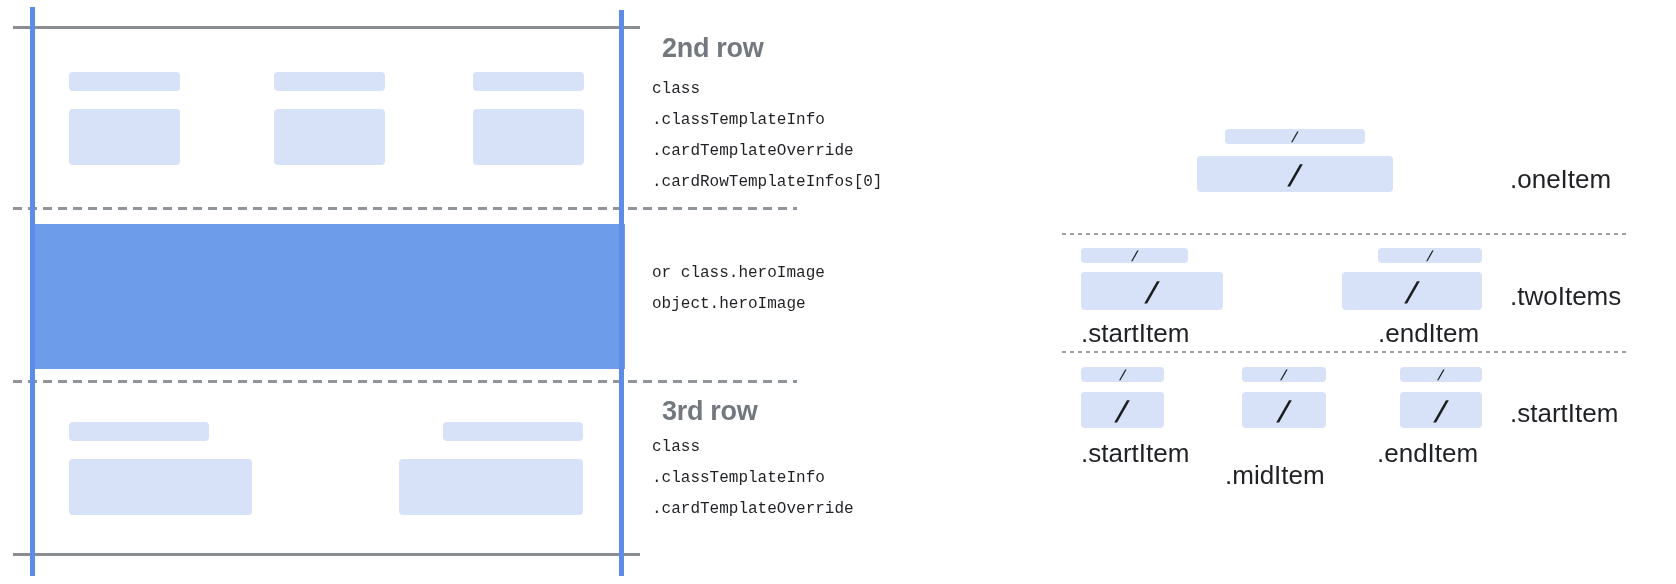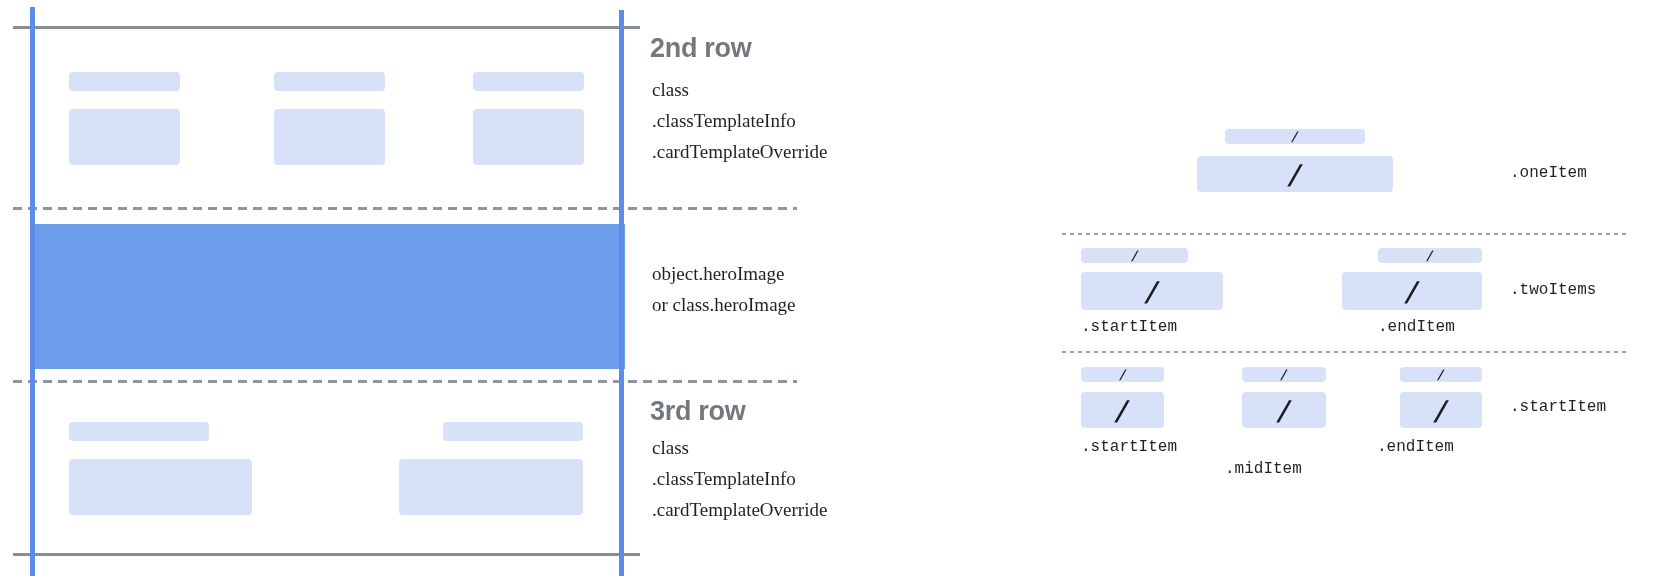--- a/index.html
+++ b/index.html
@@ -12,23 +12,23 @@
   .hline { background:var(--line-gray,#8a8e92); }
   .vline { background:var(--guide-blue,#5d8ce8); }
   .dashline { background:repeating-linear-gradient(90deg, var(--dash-gray,#8f959b) 0 9px, transparent 9px 15px); }
   .dotline  { background:repeating-linear-gradient(90deg, var(--dot-gray,#9aa0a6) 0 4px, transparent 4px 8px); }
   
   .chip { background:var(--chip,#d7e2f8); border-radius:4px; }
   .slashchip { display:flex; align-items:center; justify-content:center; }
   .slash-sm { font-family:"DejaVu Sans Mono","Liberation Mono",monospace; font-size:13px; font-weight:600; color:#1a1c1e; transform:skewX(-6deg); }
   .slash-lg { font-family:"DejaVu Sans Mono","Liberation Mono",monospace; font-size:27px; font-weight:700; color:#1a1c1e; transform:skewX(-6deg); }
   
-  .heading { font-size:27px; font-weight:700; color:var(--heading-gray,#72787e); letter-spacing:-0.3px; white-space:nowrap; }
-  .mono { font-family:Liberation Serif, serif; font-size:19px; line-height:31px; color:var(--text-dark,#1f2124); white-space:nowrap; }
-  .mono-label { font-family:Liberation Mono, monospace; font-size:16px; color:var(--text-dark,#1f2124); white-space:nowrap; }
+  .heading { font-size:27px; font-weight:700; color:var(--heading-gray,#72787e); letter-spacing:-0.3px; white-space:nowrap;margin-left:12px; }
+  .mono { font-family:Liberation Mono, monospace; font-size:16px; line-height:31px; color:var(--text-dark,#1f2124); white-space:nowrap; }
+  .mono-label { font-family:Liberation Sans, sans-serif; font-size:26px; color:var(--text-dark,#1f2124); white-space:nowrap; }
 </style>
 </head>
 <body>
 
 <div class="stage">
 
   <div class="abs hline" style="left:13px; top:26px; width:627px; height:3px;"></div>
   <div class="abs hline" style="left:13px; top:553px; width:627px; height:3px;"></div>
   <div class="abs dashline" style="left:13px; top:207px; width:784px; height:3px;"></div>
   <div class="abs dashline" style="left:13px; top:380px; width:784px; height:3px;"></div>
@@ -48,25 +48,26 @@
   <div class="abs chip" style="left:69px;  top:422px; width:140px; height:19px;"></div>
   <div class="abs chip" style="left:69px;  top:459px; width:183px; height:56px;"></div>
   <div class="abs chip" style="left:443px; top:422px; width:140px; height:19px;"></div>
   <div class="abs chip" style="left:399px; top:459px; width:184px; height:56px;"></div>
 
   <div class="abs heading" style="left:650px; top:33px;">2nd row</div>
   <div class="abs mono" style="left:652px; top:74px;">
     <div>class</div>
     <div>.classTemplateInfo</div>
     <div>.cardTemplateOverride</div>
+    <div>.cardRowTemplateInfos[0]</div>
   </div>
 
   <div class="abs mono" style="left:652px; top:258px;">
+    <div>or class.heroImage</div>
     <div>object.heroImage</div>
-    <div>or class.heroImage</div>
   </div>
 
   <div class="abs heading" style="left:650px; top:396px;">3rd row</div>
   <div class="abs mono" style="left:652px; top:432px;">
     <div>class</div>
     <div>.classTemplateInfo</div>
     <div>.cardTemplateOverride</div>
   </div>
 
   <div class="abs chip slashchip" style="left:1225px; top:129px; width:140px; height:15px;">

